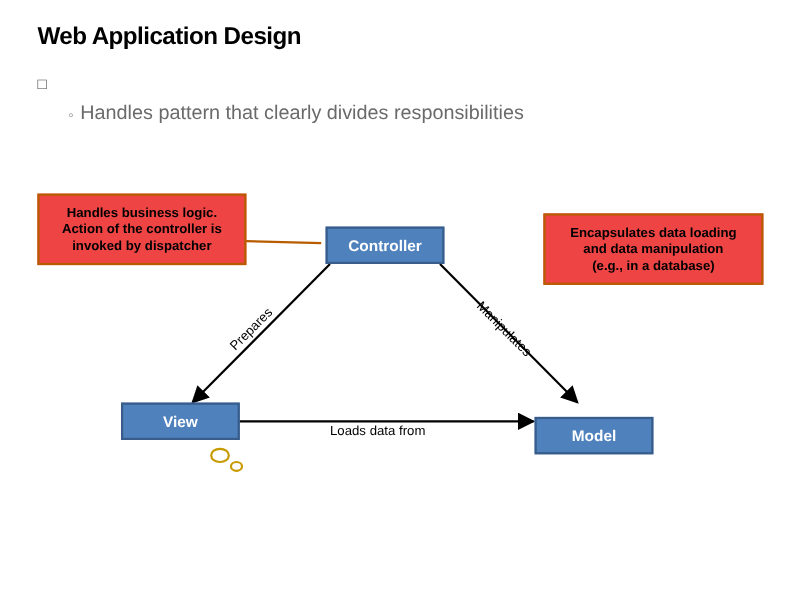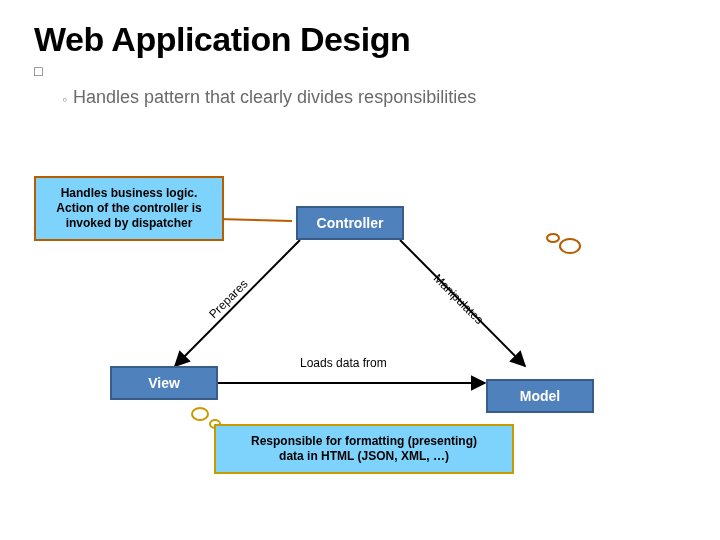--- a/index.html
+++ b/index.html
@@ -1,26 +1,26 @@
 <!DOCTYPE html>
 <html><head>
 <meta charset="utf-8">
 <style>
   * { box-sizing: border-box; margin: 0; padding: 0; }
   html, body { width: 720px; height: 540px; font-family: Verdana, Geneva, sans-serif; background: #fff; color: #000; }
   .slide { position: relative; width: 720px; height: 540px; padding: 20px 34px 0 34px; }
-  .title { font-size: 34px; font-weight: 700; color: #000; letter-spacing: -0.5px; }
+  .title { font-size: 22px; font-weight: 700; color: #000; letter-spacing: -0.5px; margin-bottom: 18px; }
   .bul1 { display: flex; gap: 6px; font-size: 19px; margin-bottom: 4px; }
   .bul1 .sq { font-size: 14px; line-height: 24px; color: #444; }
   .bul2 { display: flex; gap: 6px; font-size: 18px; margin-left: 28px; color: #6a6a6a; }
   .bul2 .diamond { font-size: 14px; line-height: 24px; color: #888; }
 
   .diagram { position: absolute; left: 0; top: 176px; width: 720px; height: 290px; }
 
-  .callout { position: absolute; font-size: 12px; font-weight: 700; text-align: center; background: #7dd3fc; padding: 8px 10px; line-height: 1.25; }
+  .callout { position: absolute; font-size: 12px; font-weight: 700; text-align: center; background: #ef4444; padding: 8px 10px; line-height: 1.25; }
   .callout.orange { border: 2px solid #b85c00; color: #000; }
   .callout.yellow { border: 2px solid #c79a00; color: #000; }
 
   .node { position: absolute; width: 108px; height: 34px; border: 2px solid #385d8a; background: #4f81bd; color: #fff; display: flex; align-items: center; justify-content: center; font-size: 14px; font-weight: 600; }
 
   svg.overlay { position: absolute; left:0; top:0; width:720px; height:290px; pointer-events:none; }
 
   .edge-label { position: absolute; font-size: 12px; color: #000; }
   .edge-label.rot45 { transform: rotate(-45deg); }
   .edge-label.rot-45 { transform: rotate(45deg); }
@@ -69,28 +69,29 @@
       <line x1="562" y1="145" x2="545" y2="120" stroke="#b85c00" stroke-width="0"></line>
 
       <ellipse cx="200" cy="238" rx="8" ry="6" fill="none" stroke="#c79a00" stroke-width="2"></ellipse>
       <ellipse cx="215" cy="248" rx="5" ry="4" fill="none" stroke="#c79a00" stroke-width="2"></ellipse>
     </svg>
 
     <div class="callout orange" style="left:34px; top:0px; width:190px;"><span style="white-space:pre-line;">Handles business logic.
 Action of the controller is
 invoked by dispatcher</span></div>
 
+    <div class="callout orange" style="left:494px; top:18px; width:200px;"><span style="white-space:pre-line;">Encapsulates data loading
+and data manipulation
+(e.g., in a database)</span></div>
 
-    <div class="callout yellow" style="left:214px; top:248px; width:300px;"><span style="white-space:pre-line;">Responsible for formatting (presenting)
-data in HTML (JSON, XML, …)</span></div>
 
     <div class="node" style="left:296px; top:30px;">Controller</div>
     <div class="node" style="left:110px; top:190px;">View</div>
     <div class="node" style="left:486px; top:203px;">Model</div>
 
     <div class="edge-label rot45" style="left:204px; top:116px;">Prepares</div>
     <div class="edge-label rot-45" style="left:426px; top:116px;">Manipulates</div>
-    <div class="edge-label" style="left:300px; top:180px;">Loads data from</div>
+    <div class="edge-label" style="left:300px; top:208px;">Loads data from</div>
 
   </div>
 
 
 </div>
 
 </body></html>

